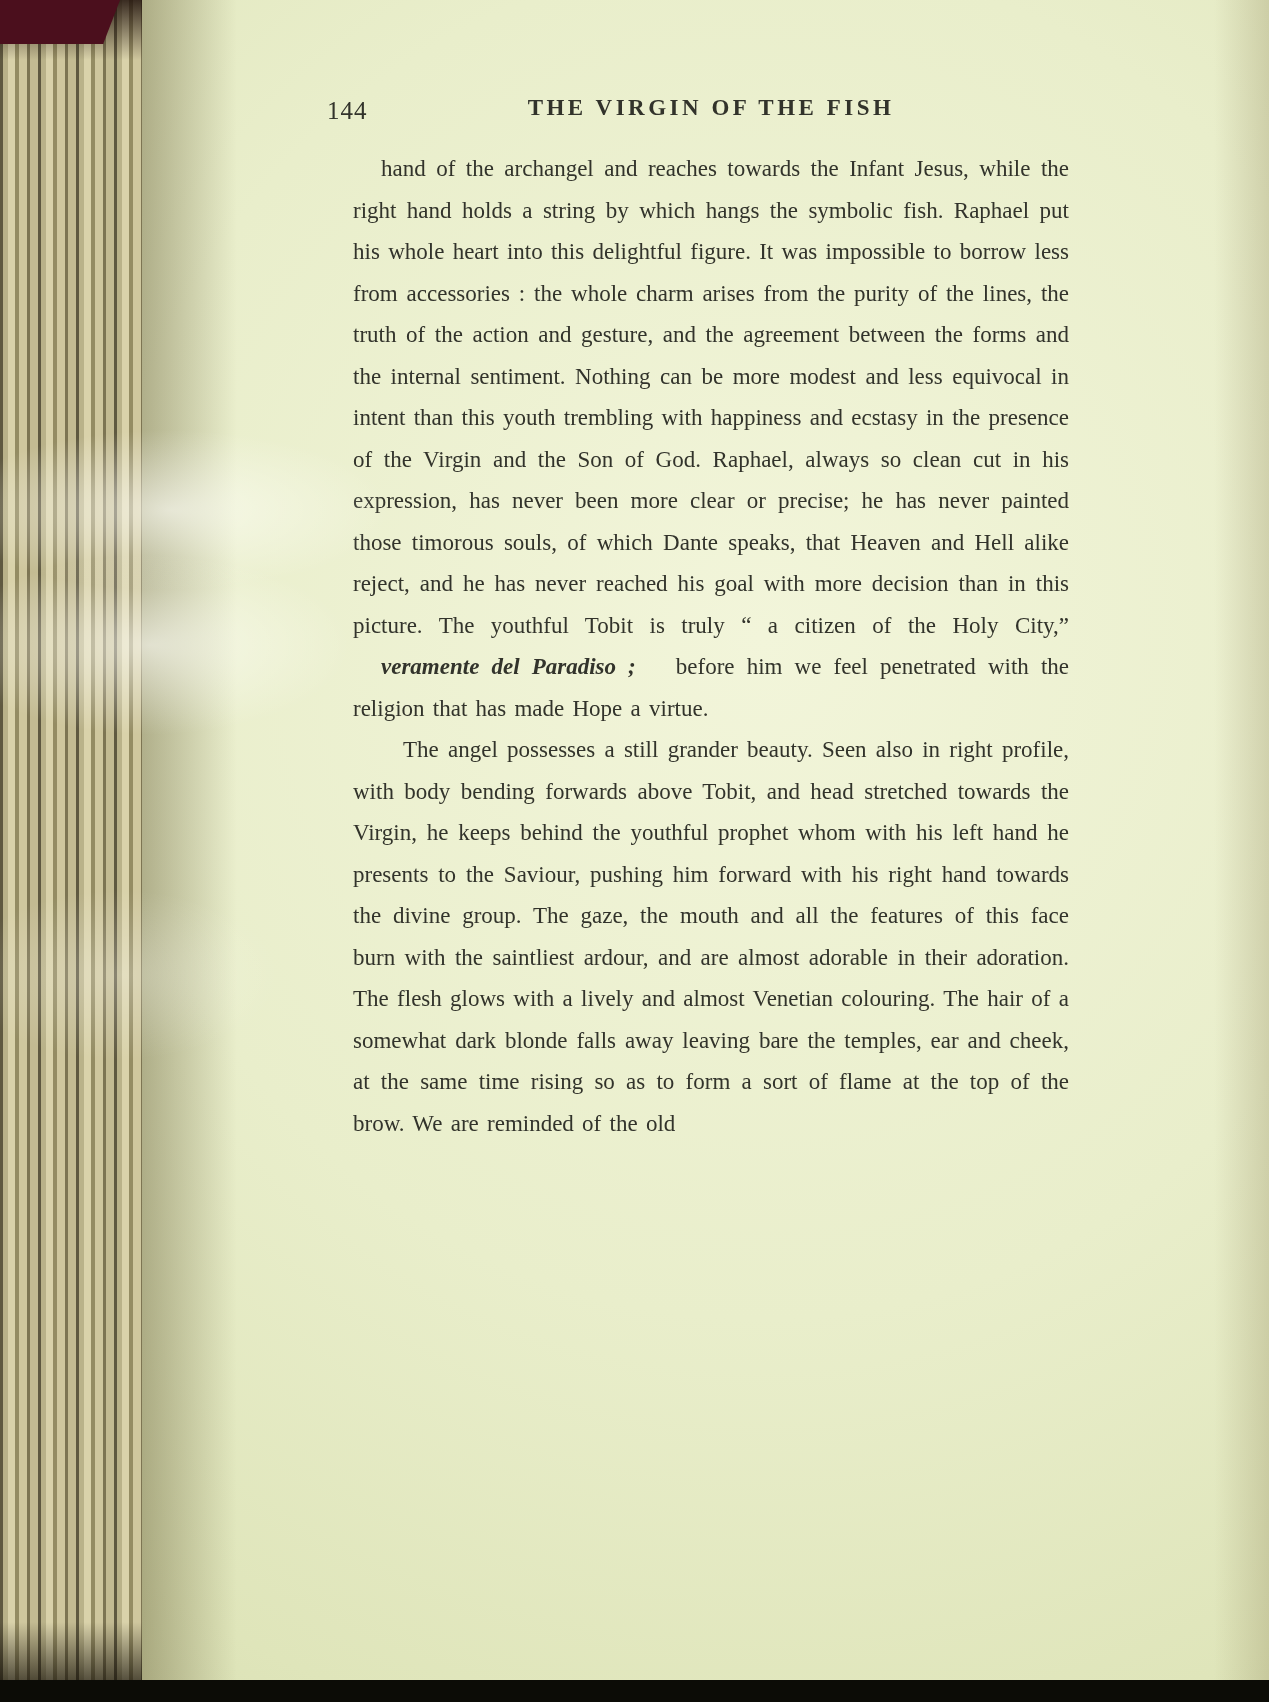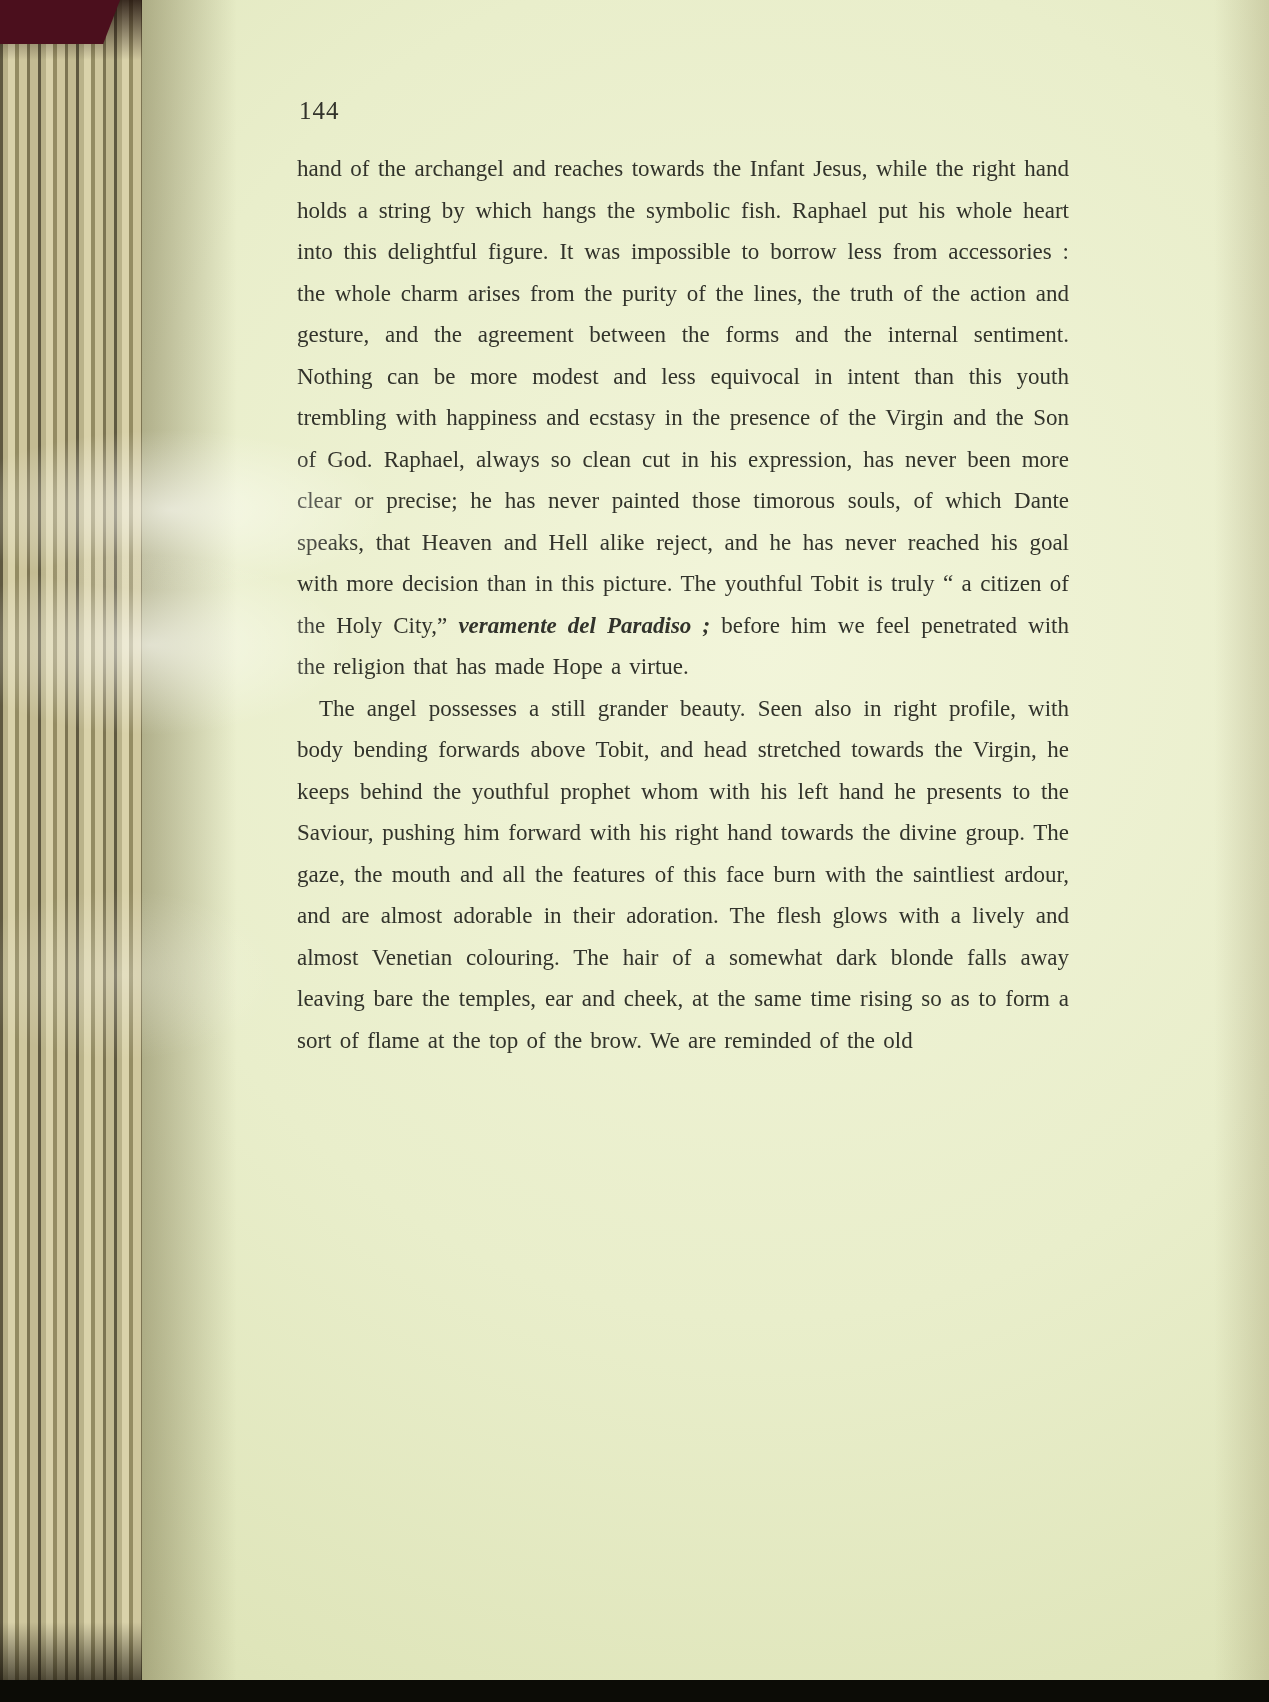--- a/index.html
+++ b/index.html
@@ -1,15 +1,15 @@
 <!DOCTYPE html>
 <html style="--paper: #e9eecb; --ink: #32332b; --binding: #4b0f1d;"><head>
 <meta charset="utf-8">
 <style>
-  * { box-sizing: border-box; }
+  * { box-sizing: border-box; padding-left: 28px; }
   html, body { margin: 0; padding: 0; }
   body {
     background: #0e0b06;
     font-family: "Liberation Serif", "DejaVu Serif", serif;
   }
   :root {
     --paper: #e9eecb;
     --ink: #32332b;
     --binding: #4b0f1d;
   }
@@ -125,20 +125,21 @@
 </head>
 <body>
 
 <div class="scan">
   <div class="book-edge"></div>
   <div class="binding-corner"></div>
 
   <div class="page">
     <div class="page-head">
       <span class="page-number">144</span>
+      <span class="running-title">THE VIRGIN OF THE FISH</span>
     </div>
     <div class="text-block" id="text-block">
         <p><span>hand of the archangel and reaches towards the Infant Jesus, while the right hand holds a string by which hangs the symbolic fish. Raphael put his whole heart into this delightful figure. It was impossible to borrow less from accessories : the whole charm arises from the purity of the lines, the truth of the action and gesture, and the agreement between the forms and the internal sentiment. Nothing can be more modest and less equivocal in intent than this youth trembling with happiness and ecstasy in the presence of the Virgin and the Son of God. Raphael, always so clean cut in his expression, has never been more clear or precise; he has never painted those timorous souls, of which Dante speaks, that Heaven and Hell alike reject, and he has never reached his goal with more decision than in this picture. The youthful Tobit is truly “ a citizen of the Holy City,” </span><span class="italic">veramente del Paradiso ;</span><span> before him we feel penetrated with the religion that has made Hope a virtue.</span></p>
         <p class="indent"><span>The angel possesses a still grander beauty. Seen also in right profile, with body bending forwards above Tobit, and head stretched towards the Virgin, he keeps behind the youthful prophet whom with his left hand he presents to the Saviour, pushing him forward with his right hand towards the divine group. The gaze, the mouth and all the features of this face burn with the saintliest ardour, and are almost adorable in their adoration. The flesh glows with a lively and almost Venetian colouring. The hair of a somewhat dark blonde falls away leaving bare the temples, ear and cheek, at the same time rising so as to form a sort of flame at the top of the brow. We are reminded of the old</span></p>
       </div>
   </div>
 
   <div class="light-band band-1"></div>
   <div class="light-band band-2"></div>
   <div class="light-band band-3"></div>

